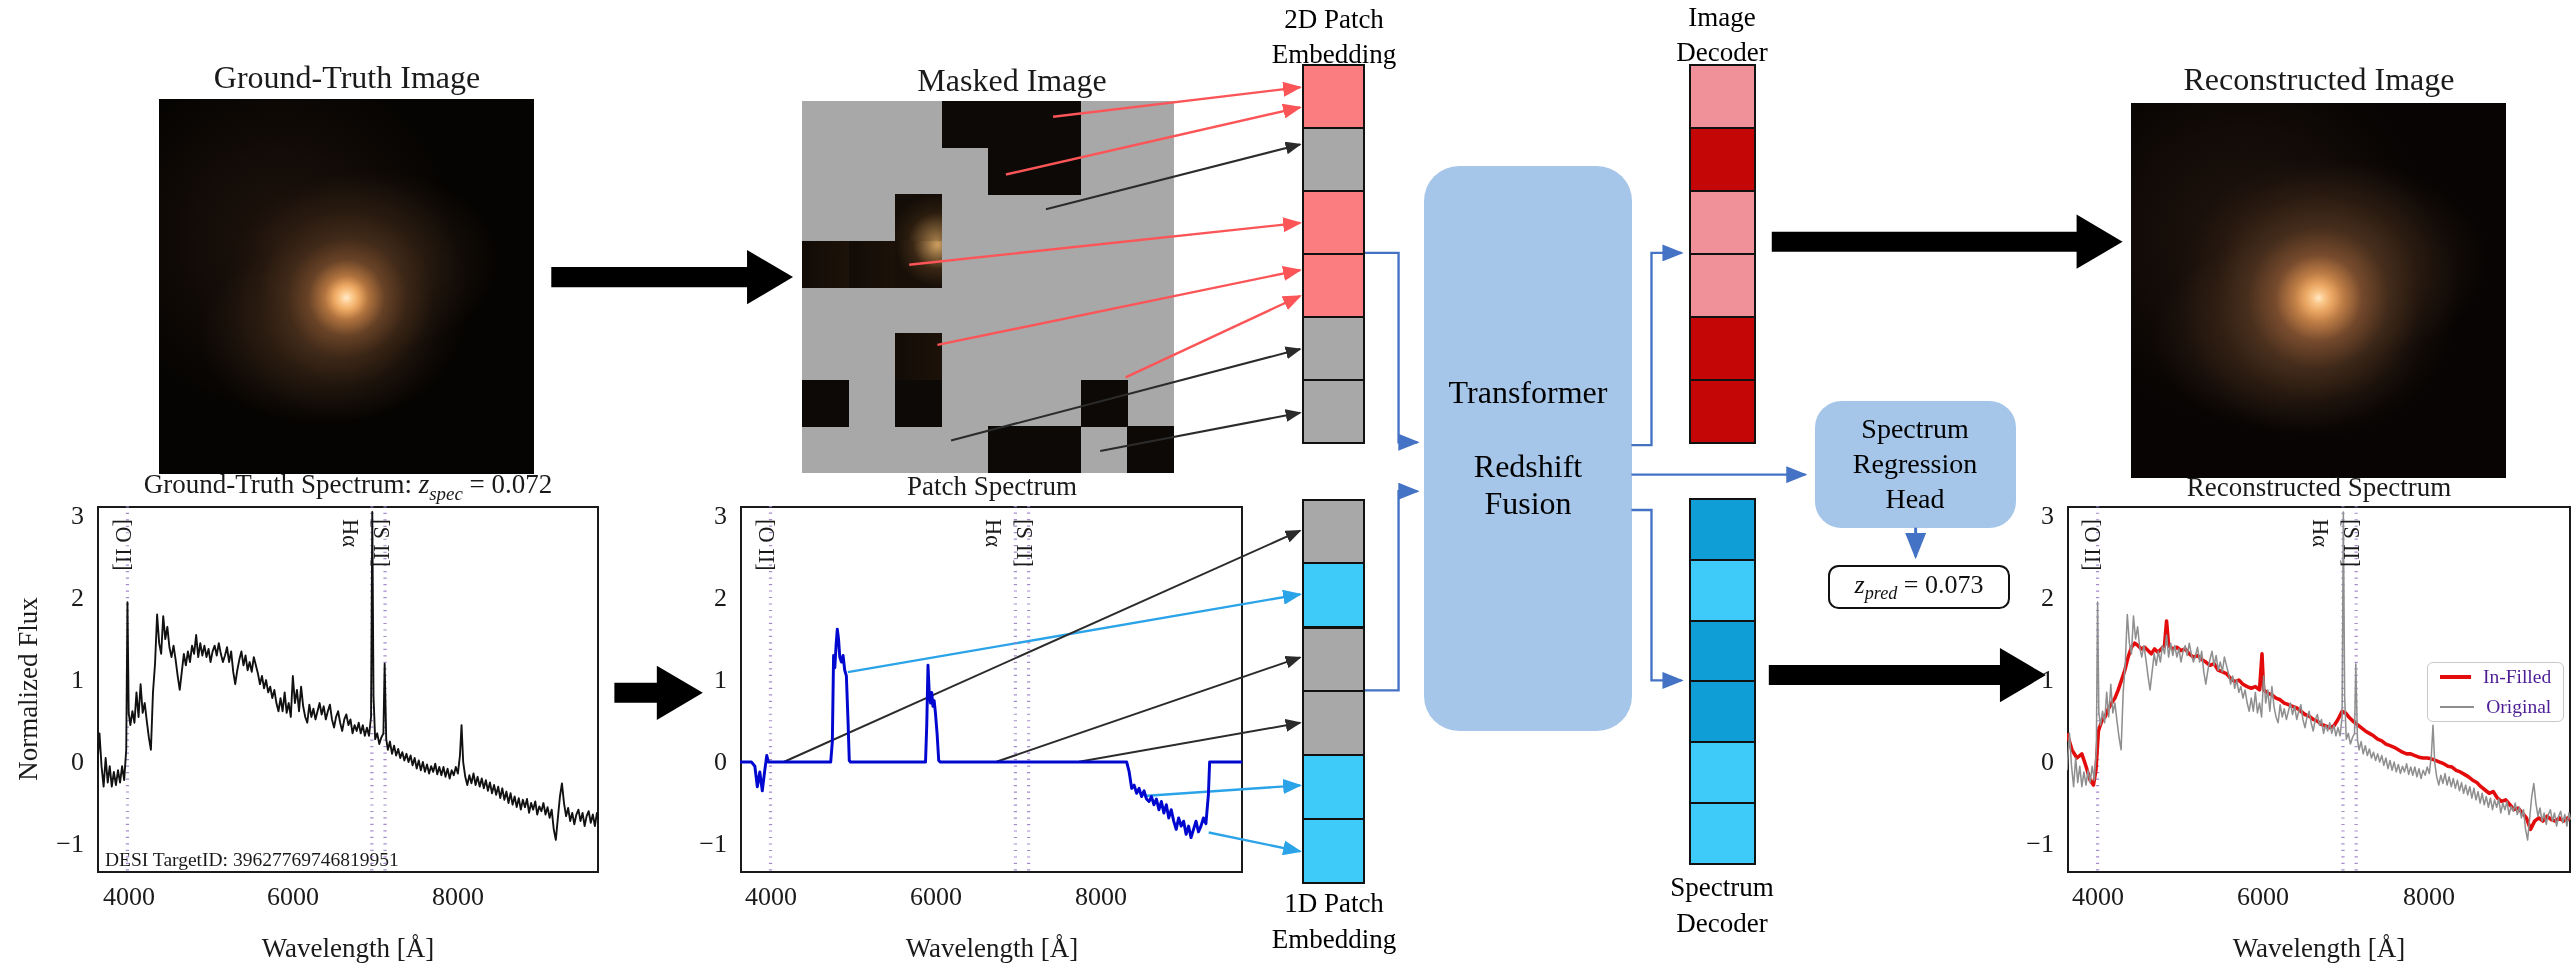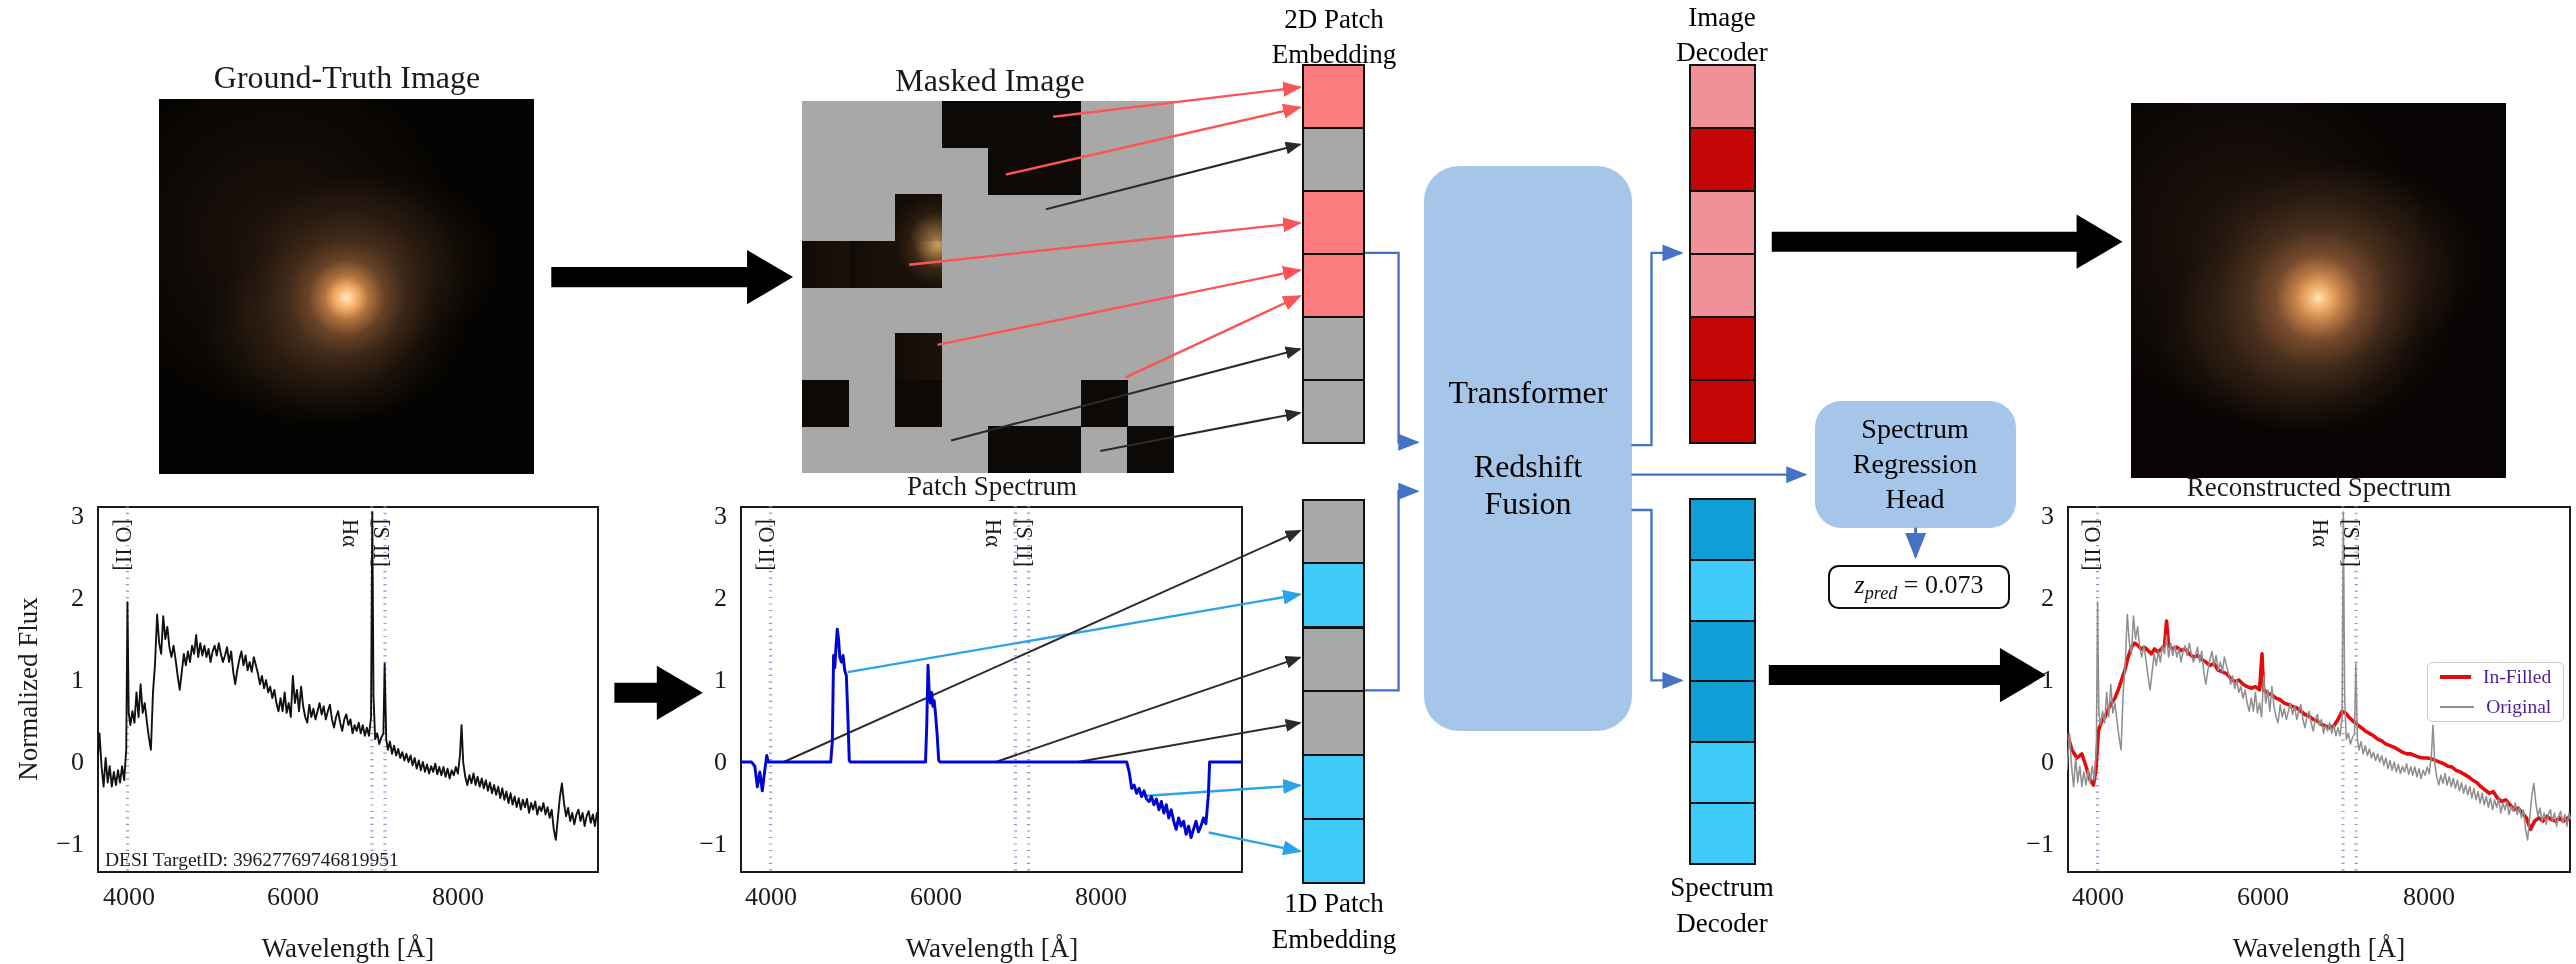--- a/index.html
+++ b/index.html
@@ -34,21 +34,22 @@
   .legend-swatch{width:35px;height:0;border-top-style:solid;}
   .legend-text{font-size:19.5px;color:#4c1d95;white-space:nowrap;}
   .overlay{position:absolute;left:0;top:0;pointer-events:none;}
 </style>
 </head>
 <body>
 
 <div class="canvas">
 
   <div class="panel-title" style="left:347px;top:77px;">Ground-Truth Image</div>
-  <div class="panel-title" style="left:990px;top:80px;">Masked Image</div>
+  <div class="panel-title" style="left:1012px;top:80px;">Masked Image</div>
+  <div class="panel-title" style="left:2319px;top:79px;">Reconstructed Image</div>
 
   <div class="gal" style="left:159px;top:99px;width:375px;height:375px;background:
          radial-gradient(circle at 50% 53%, #ffeacc 0%, #fcc98c 2.2%, #eda963 4.5%, rgba(200,130,70,.85) 8%, rgba(150,95,55,.55) 14%, rgba(110,70,40,.32) 22%, rgba(70,45,28,.18) 32%, rgba(0,0,0,0) 45%),
          radial-gradient(ellipse 46% 34% at 43% 63%, rgba(120,80,48,.35), rgba(0,0,0,0) 70%),
          radial-gradient(ellipse 46% 34% at 58% 43%, rgba(120,80,48,.33), rgba(0,0,0,0) 70%),
          radial-gradient(circle at 32% 37%, rgba(95,58,38,.28), rgba(0,0,0,0) 50%),
          #060402;"></div>
 
   <div class="abs" id="masked-grid" style="left:802px;top:101px;width:372px;height:372px;background:#a8a8a8;">
       <div class="mcell" style="position: absolute; left: 140px; top: 0px; width: 47px; height: 47px; background: rgb(12, 9, 6);"></div>
@@ -91,20 +92,21 @@
   <div class="box-line" style="left:1528px;top:503px;">Fusion</div>
 
   <div class="round-box" style="left:1815px;top:401px;width:201px;height:127px;border-radius:26.5px;"></div>
   <div class="box-line head-line" style="left:1915px;top:429px;">Spectrum</div>
   <div class="box-line head-line" style="left:1915px;top:464px;">Regression</div>
   <div class="box-line head-line" style="left:1915px;top:499px;">Head</div>
 
   <div class="zpred-box" style="left:1828px;top:565px;width:182px;height:44px;"></div>
   <div class="zpred-text" style="left:1919px;top:587px;"><span class="math-var">z</span><sub class="math-var">pred</sub><span> = 0.073</span></div>
 
+  <div class="plot-title" style="left:348px;top:487px;"><span>Ground-Truth Spectrum: </span><span class="math-var">z</span><sub class="math-var">spec</sub><span> = 0.072</span></div>
   <div class="plot-title" style="left:992px;top:486px;">Patch Spectrum</div>
   <div class="plot-title" style="left:2319px;top:487px;">Reconstructed Spectrum</div>
 
   <div class="plot-box" style="left:97px;top:506px;width:502px;height:367px;"></div>
   <div class="plot-box" style="left:740px;top:506px;width:503px;height:367px;"></div>
   <div class="plot-box" style="left:2067px;top:506px;width:504px;height:367px;"></div>
 
   <div class="axis-label ylabel-rot" style="left:28px;top:689px;">Normalized Flux</div>
   <div class="axis-label" style="left:348px;top:948px;">Wavelength [Å]</div>
   <div class="axis-label" style="left:992px;top:948px;">Wavelength [Å]</div>

